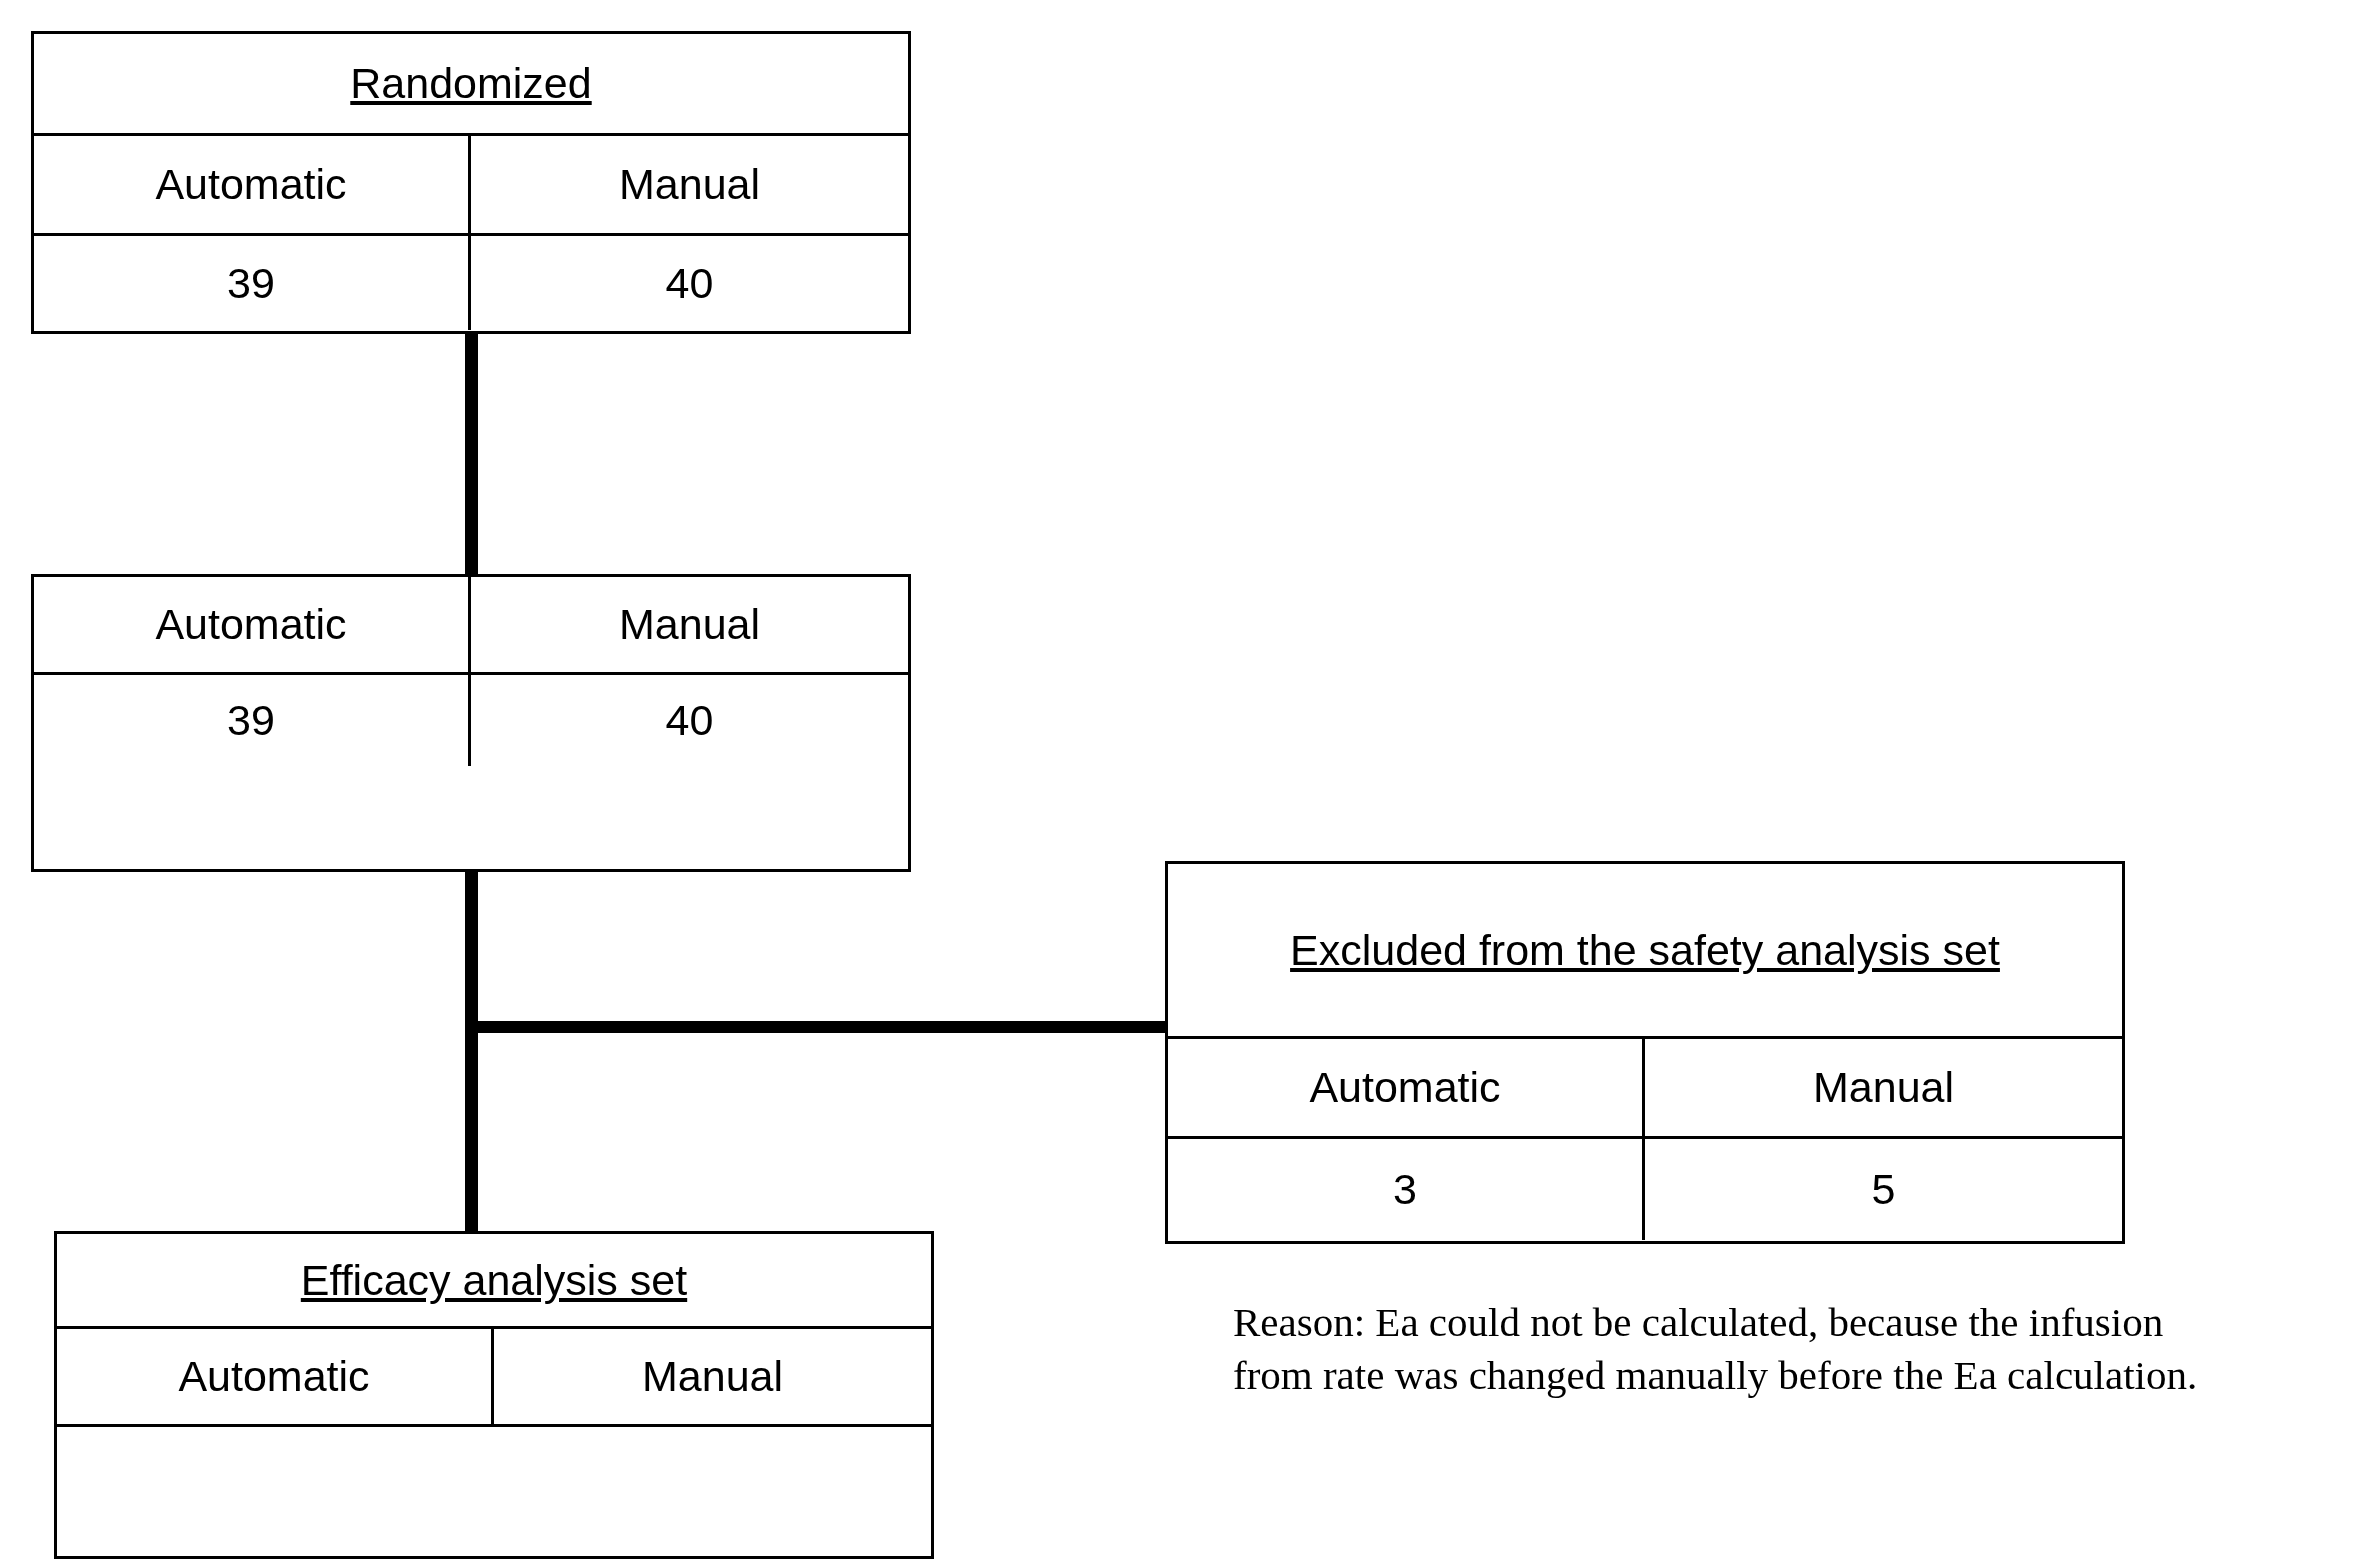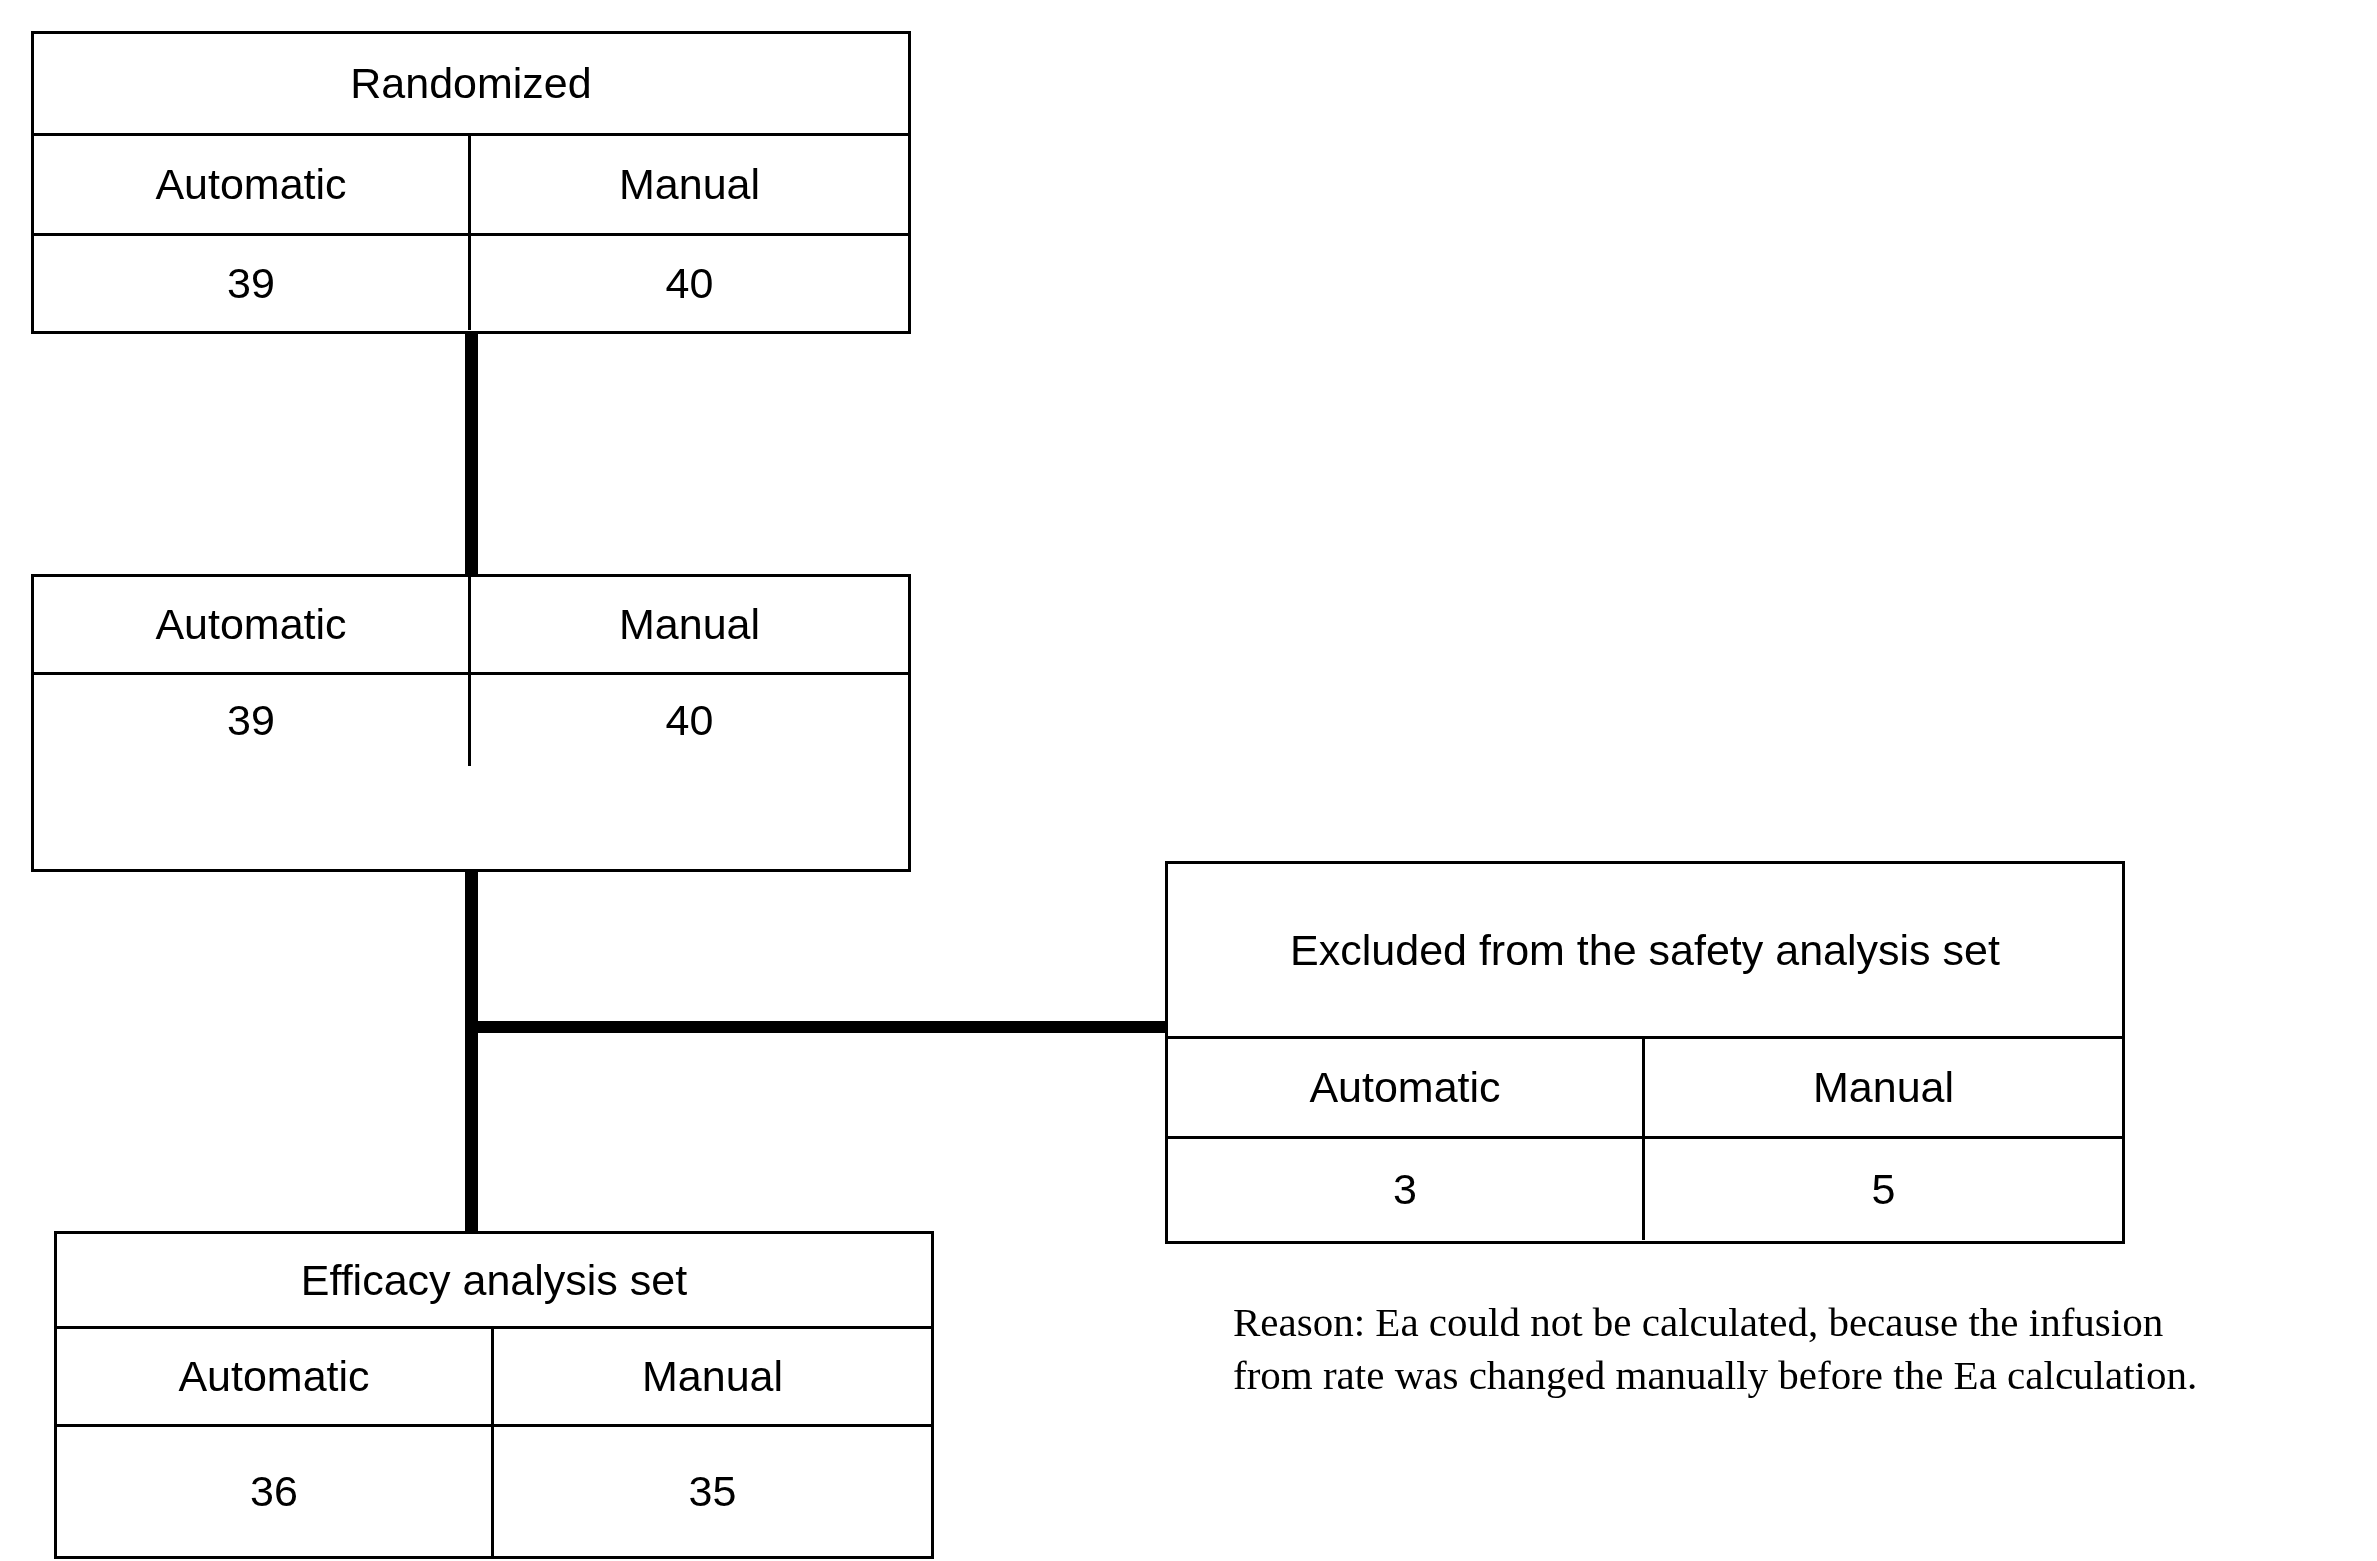--- a/index.html
+++ b/index.html
@@ -32,20 +32,21 @@
     border-bottom: 3.5px solid #000000;
     display: flex;
     align-items: center;
     justify-content: center;
     text-align: center;
     font-size: 43px;
     line-height: 1.18;
     color: #000000;
     padding: 0 8px;
     font-weight: 400;
+    text-decoration: underline;
   }
   .box-row {
     box-sizing: border-box;
     display: flex;
     width: 100%;
   }
   .box-row.with-divider {
     border-bottom: 3.5px solid #000000;
   }
   .box-cell {
@@ -128,22 +129,18 @@
       <div class="box-cell">5</div>
     </div>
   </div>
 
   <div class="flowbox" style="left:31px; top:1231px; width:880px; height:328px;margin-left:23px;">
     <div class="box-title" style="height:95px;">Efficacy analysis set</div>
     <div class="box-row with-divider" style="height:98px;">
       <div class="box-cell left-cell">Automatic</div>
       <div class="box-cell">Manual</div>
     </div>
-    <div class="box-row" style="height:129px;">
-      <div class="box-cell left-cell">36</div>
-      <div class="box-cell">35</div>
-    </div>
   </div>
 
   <div class="reason-note" style="left:1233px; top:1296px; width:971px;">Reason: Ea could not be calculated, because the infusion from rate was changed manually before the Ea calculation.</div>
 
 </div>
 
 
 </body></html>

